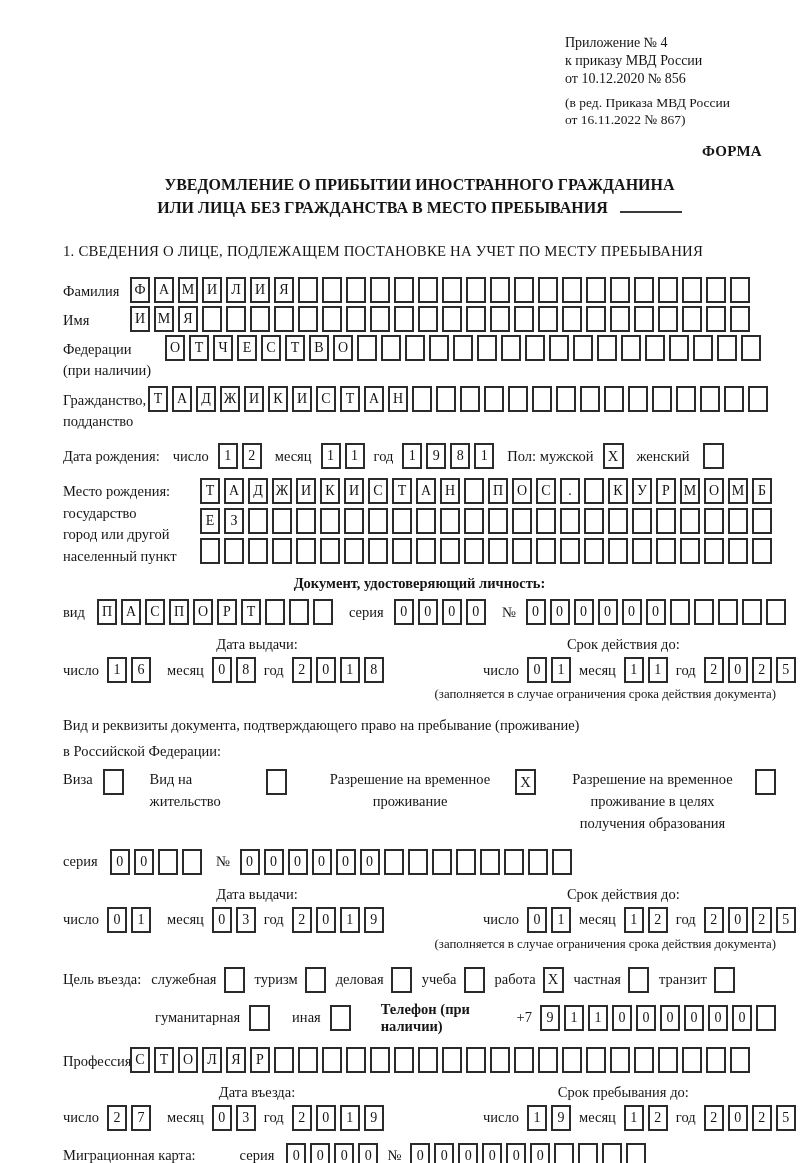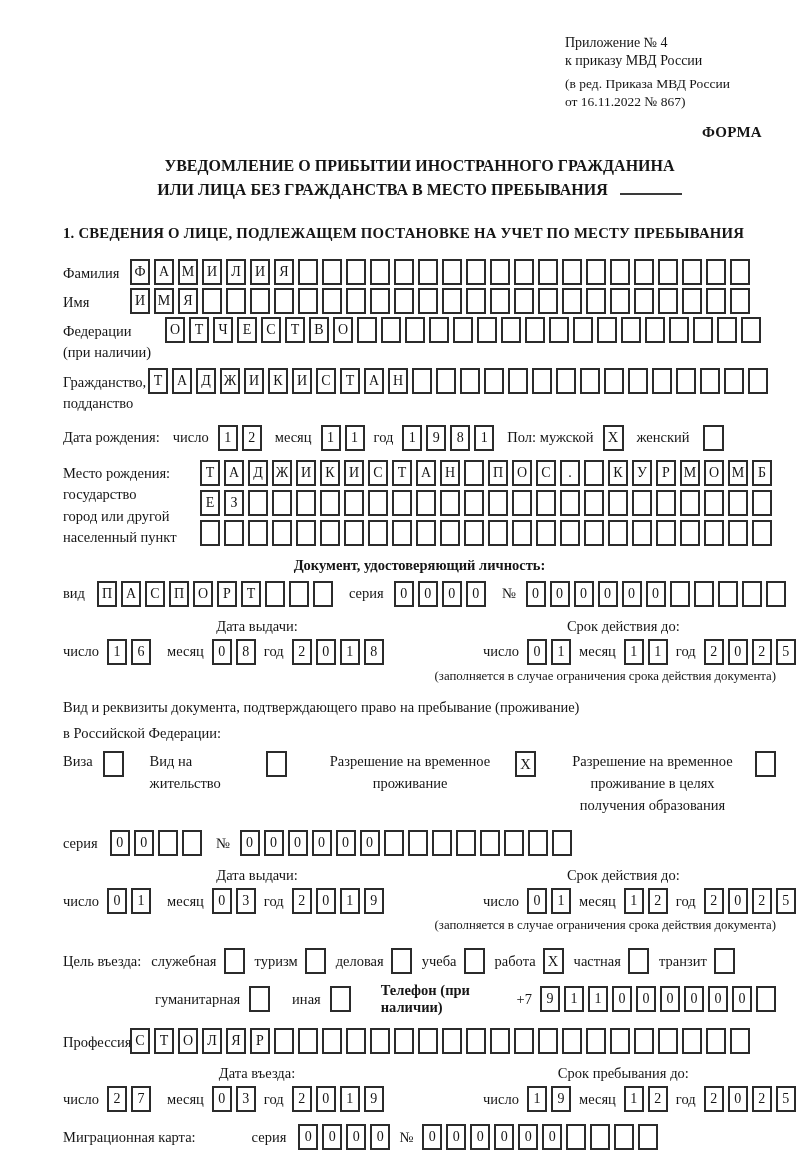--- a/index.html
+++ b/index.html
@@ -13,21 +13,21 @@
   .page { padding: 34px 24px 0 63px; }
 
   
   .appendix { margin-left: 502px; font-size: 14px; line-height: 1.3; }
   .appendix-ed { margin-top: 5px; font-size: 13.5px; }
   .forma { text-align: right; padding-right: 14px; font-weight: bold; font-size: 15px; margin-top: 14px; letter-spacing: .3px; }
 
   
   .title { text-align: center; font-weight: bold; font-size: 16px; line-height: 1.45; margin-top: 13px; }
   .title-blank { display: inline-block; width: 62px; border-bottom: 2px solid #3a3a3a; height: 13px; margin-left: 12px; }
-  .sec-heading { font-weight: bold; font-size: 14.8px; margin-top: 24px; margin-bottom: 17px; letter-spacing: .2px; }
+  .sec-heading { font-weight: normal; font-size: 14.8px; margin-top: 24px; margin-bottom: 17px; letter-spacing: .2px; }
 
   
   .cells { display: inline-flex; gap: 4px; flex: none; }
   .cell {
     width: 20px; height: 26px; border: 2px solid #2b2b2b; background: #fff;
     display: inline-flex; align-items: center; justify-content: center;
     font-size: 14px; flex: none;
   }
   .checkbox {
     width: 21px; height: 26px; border: 2px solid #2b2b2b; background: #fff;
@@ -80,32 +80,33 @@
   .purpose-row1 .p-opt:first-of-type { margin-left: 8px; }
   .purpose-row2 { display: flex; align-items: center; font-size: 14.5px; margin-top: 8px; margin-left: 92px; }
   .purpose-row2 .p-opt { display: flex; align-items: center; gap: 9px; }
   .purpose-row2 .opt-inaya { margin-left: 22px; }
   .purpose-row2 .phone-lab { margin-left: 30px; font-weight: bold; }
   .purpose-row2 .phone-prefix { margin: 0 8px 0 26px; }
 
   .profession-row { display: flex; align-items: flex-start; margin-top: 12px; }
 
   .migration-row { display: flex; align-items: center; font-size: 14.5px; margin-top: 12px; }
-  .migration-row .lab { margin-right: 56px; }
+  .migration-row .lab { margin-right: 44px; }
   .migration-row .series-lab { margin-right: 12px; }
   .migration-row .num-lab { margin: 0 9px 0 9px; }
 </style>
 </head>
 <body>
 
 <div class="page">
 
   <div class="appendix">
     <div>Приложение № 4</div>
     <div>к приказу МВД России</div>
+    <div>от 10.12.2020 № 856</div>
     <div class="appendix-ed">
       <div>(в ред. Приказа МВД России</div>
       <div>от 16.11.2022 № 867)</div>
     </div>
   </div>
   <div class="forma">ФОРМА</div>
 
   <div class="title">
     <div>УВЕДОМЛЕНИЕ О ПРИБЫТИИ ИНОСТРАННОГО ГРАЖДАНИНА</div>
     <div><span>ИЛИ ЛИЦА БЕЗ ГРАЖДАНСТВА В МЕСТО ПРЕБЫВАНИЯ</span><span class="title-blank"></span></div>

